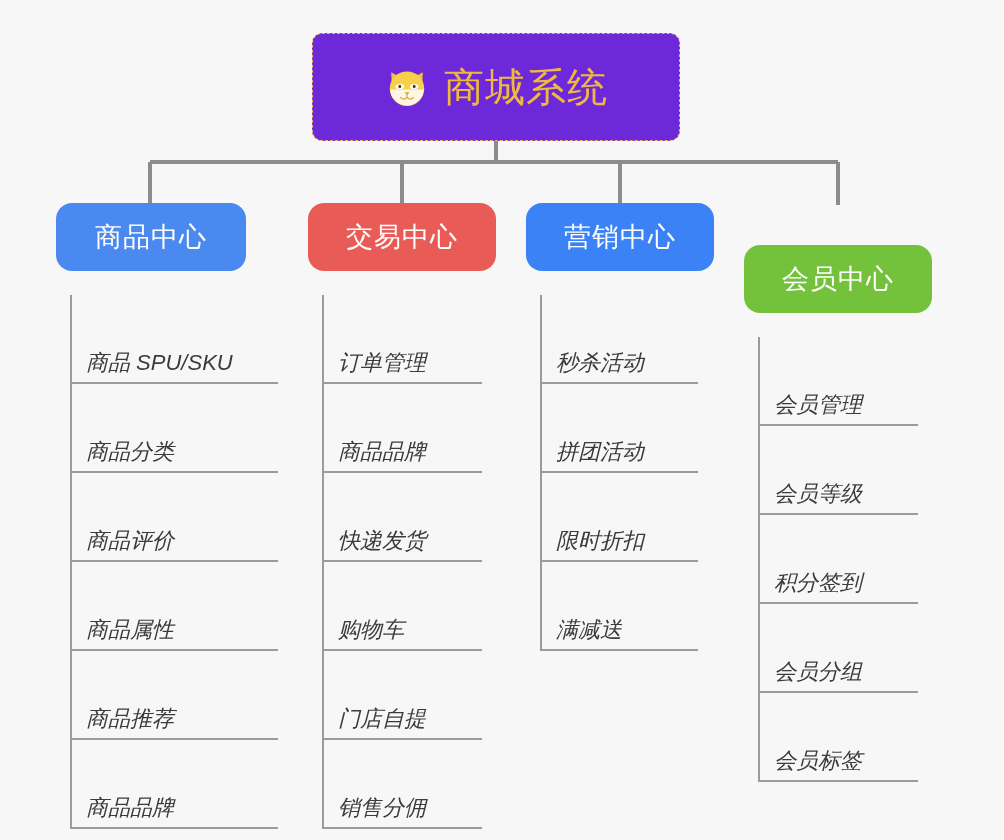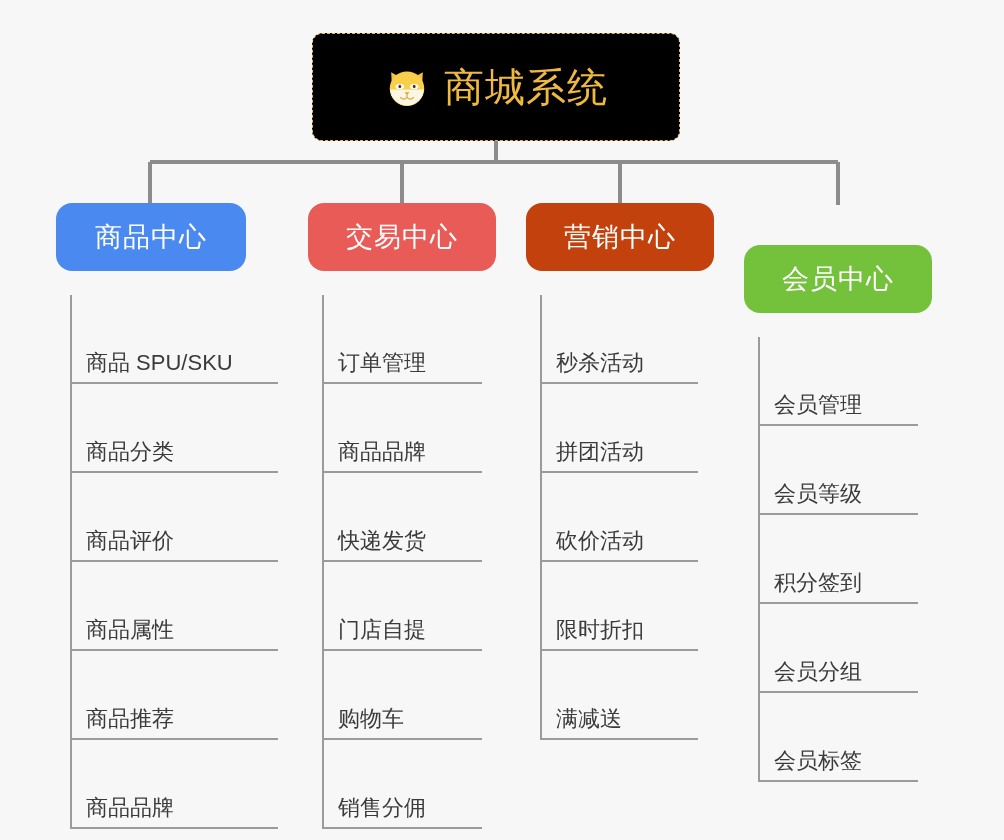--- a/index.html
+++ b/index.html
@@ -21,21 +21,21 @@
   }
 
   
   .root-node {
     position: absolute;
     left: 312px;
     top: 33px;
     width: 368px;
     height: 108px;
     box-sizing: border-box;
-    background: #000000;
+    background: #6d28d9;
     border: 1px dashed #e8b463;
     border-radius: 10px;
     display: flex;
     align-items: center;
     justify-content: center;
     gap: 14px;
   }
   .root-emoji {
     width: 46px;
     height: 46px;
@@ -87,20 +87,21 @@
     box-sizing: border-box;
   }
   .leaf-label {
     position: absolute;
     left: 30px;
     bottom: 9px;
     font-size: 22px;
     color: #3b3b3b;
     white-space: nowrap;
     line-height: 1.1;
+    font-style: italic;
   }
   .leaf-underline {
     position: absolute;
     left: 14px;
     bottom: 0;
     height: 2px;
     background: #9b9b9b;
   }
   .leaf-spine {
     position: absolute;
@@ -199,49 +200,45 @@
           </div>
           <div class="leaf">
             <span class="leaf-label">商品品牌</span>
             <div class="leaf-underline" style="width: 160px; background: rgb(155, 155, 155);"></div>
           </div>
           <div class="leaf">
             <span class="leaf-label">快递发货</span>
             <div class="leaf-underline" style="width: 160px; background: rgb(155, 155, 155);"></div>
           </div>
           <div class="leaf">
+            <span class="leaf-label">购物车</span>
+            <div class="leaf-underline" style="width: 160px; background: rgb(155, 155, 155);"></div>
+          </div>
+          <div class="leaf">
             <span class="leaf-label">门店自提</span>
             <div class="leaf-underline" style="width: 160px; background: rgb(155, 155, 155);"></div>
           </div>
           <div class="leaf">
-            <span class="leaf-label">购物车</span>
-            <div class="leaf-underline" style="width: 160px; background: rgb(155, 155, 155);"></div>
-          </div>
-          <div class="leaf">
             <span class="leaf-label">销售分佣</span>
             <div class="leaf-underline" style="width: 160px; background: rgb(155, 155, 155);"></div>
           </div>
         </div>
       </div>
       <div class="branch" style="left: 526px; width: 188px;">
-        <div class="branch-header" style="background: #c2410c;">
+        <div class="branch-header" style="background: #3b82f6;">
           <span>营销中心</span>
         </div>
         <div class="leaf-list">
           <div class="leaf-spine" style="background: rgb(155, 155, 155);"></div>
           <div class="leaf">
             <span class="leaf-label">秒杀活动</span>
             <div class="leaf-underline" style="width: 158px; background: rgb(155, 155, 155);"></div>
           </div>
           <div class="leaf">
             <span class="leaf-label">拼团活动</span>
-            <div class="leaf-underline" style="width: 158px; background: rgb(155, 155, 155);"></div>
-          </div>
-          <div class="leaf">
-            <span class="leaf-label">砍价活动</span>
             <div class="leaf-underline" style="width: 158px; background: rgb(155, 155, 155);"></div>
           </div>
           <div class="leaf">
             <span class="leaf-label">限时折扣</span>
             <div class="leaf-underline" style="width: 158px; background: rgb(155, 155, 155);"></div>
           </div>
           <div class="leaf">
             <span class="leaf-label">满减送</span>
             <div class="leaf-underline" style="width: 158px; background: rgb(155, 155, 155);"></div>
           </div>

